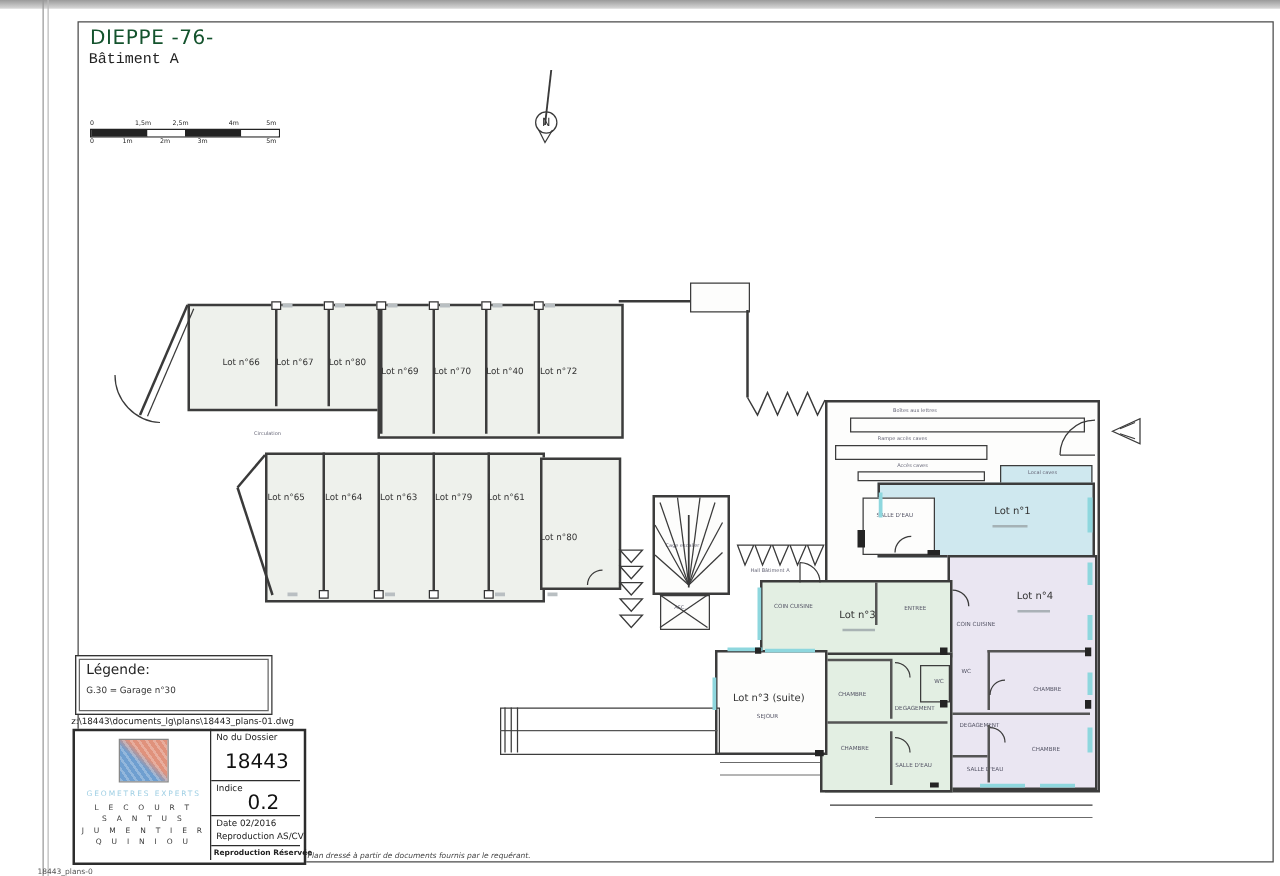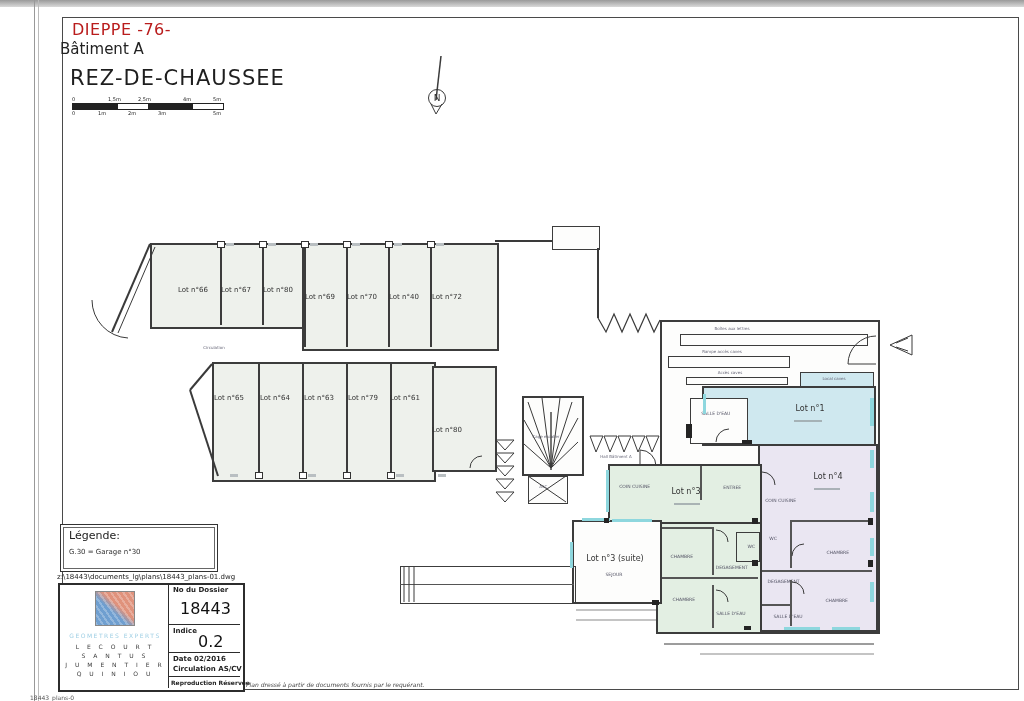--- a/index.html
+++ b/index.html
@@ -5,22 +5,22 @@
   html,body{margin:0;padding:0;background:#e8e8e8;}
   #page{position:relative;width:1024px;height:701px;background:#ffffff;overflow:hidden;
         font-family:"DejaVu Sans","Liberation Sans",sans-serif;color:#2e2e2e;}
   .abs{position:absolute;}
   
   .scan-top{left:0;top:0;width:1024px;height:7px;background:linear-gradient(#9a9a9a,#d9d9d9);}
   .scan-left1{left:34px;top:0;width:1px;height:701px;background:#999;}
   .scan-left2{left:38px;top:0;width:1px;height:701px;background:#bbb;}
   .frame{left:62px;top:17px;width:955px;height:671px;border:1px solid #4a4a4a;}
   
-  .city{left:72px;top:20px;font-size:16px;letter-spacing:.5px;color:#b91c1c;}
-  .building{left:60px;top:40px;font-size:15px;color:#222;}
+  .city{left:72px;top:20px;font-size:16px;letter-spacing:.5px;color:#14532d;}
+  .building{left:71px;top:40px;font-size:12px;color:#222;font-family:Liberation Mono, monospace;}
   .floor{left:70px;top:66px;font-size:21px;letter-spacing:1px;color:#1e1e1e;}
   
   .sb{left:72px;top:103px;width:150px;height:5px;border:1px solid #222;display:flex;}
   .sb i{display:block;height:100%;}
   .sb-lab{font-size:5px;color:#222;}
   
   .wall{border:2px solid #3c3c3c;background:transparent;}
   .wall1{border:1px solid #3c3c3c;background:transparent;}
   .fill-gar{background:#eef1ec;}
   .fill-blue{background:#cfe8ef;}
@@ -46,40 +46,39 @@
   .path-text{left:57px;top:573px;font-size:7px;color:#222;white-space:nowrap;}
   
   .tblock{left:58px;top:583px;width:183px;height:105px;border:2px solid #2c2c2c;background:#fff;}
   .tb-div{left:168px;top:583px;width:1px;height:105px;background:#2c2c2c;}
   .logo{left:95px;top:591px;width:38px;height:33px;border:1px solid #888;
         background:
           repeating-linear-gradient(55deg, rgba(255,255,255,.25) 0 2px, rgba(0,0,0,0) 2px 5px),
           linear-gradient(to bottom left,#e0927c 0 42%,#6f9fd0 58% 100%);}
   .firm{left:62px;top:632px;width:106px;font-size:6px;letter-spacing:1.5px;color:#9fcfe4;text-align:center;white-space:nowrap;}
   .partner{left:62px;top:0;width:106px;font-size:6px;letter-spacing:3px;color:#3a3a3a;text-align:center;white-space:nowrap;}
-  .tb-lab{font-size:7px;color:#222;white-space:nowrap;font-weight:bold;}
+  .tb-lab{font-size:7px;color:#222;white-space:nowrap;}
   .tb-big{font-size:16px;color:#111;white-space:nowrap;}
   .tb-hline{left:169px;width:71px;height:1px;background:#2c2c2c;}
   .footnote{left:246px;top:681px;font-size:6px;font-style:italic;color:#444;white-space:nowrap;}
   .corner{left:30px;top:694px;font-size:6px;color:#555;white-space:nowrap;}
   svg text{font-family:"DejaVu Sans",sans-serif;}
 </style>
 </head>
 <body>
 
 <div id="page">
 
   <div class="abs scan-top"></div>
   <div class="abs scan-left1"></div>
   <div class="abs scan-left2"></div>
   <div class="abs frame"></div>
 
   <div class="abs city">DIEPPE -76-</div>
   <div class="abs building">Bâtiment A</div>
-  <div class="abs floor">REZ-DE-CHAUSSEE</div>
 
   <div class="abs sb-lab" style="left:72px;top:96px;">0</div>
   <div class="abs sb-lab" style="left:108px;top:96px;">1,5m</div>
   <div class="abs sb-lab" style="left:138px;top:96px;">2,5m</div>
   <div class="abs sb-lab" style="left:183px;top:96px;">4m</div>
   <div class="abs sb-lab" style="left:213px;top:96px;">5m</div>
   <div class="abs sb">
     <i style="width:45px;background:#222;"></i>
       <i style="width:30px;background:#fff;"></i>
     <i style="width:45px;background:#222;"></i>
@@ -307,20 +306,20 @@
   <div class="abs partner" style="top:652px;">S A N T U S</div>
   <div class="abs partner" style="top:661px;">J U M E N T I E R</div>
   <div class="abs partner" style="top:670px;">Q U I N I O U</div>
   <div class="abs tb-lab" style="left:173px;top:586px;">No du Dossier</div>
   <div class="abs tb-big" style="left:180px;top:599px;">18443</div>
   <div class="abs tb-hline" style="top:624px;"></div>
   <div class="abs tb-lab" style="left:173px;top:627px;">Indice</div>
   <div class="abs tb-big" style="left:198px;top:632px;">0.2</div>
   <div class="abs tb-hline" style="top:652px;"></div>
   <div class="abs tb-lab" style="left:173px;top:655px;">Date  02/2016</div>
-  <div class="abs tb-lab" style="left:173px;top:665px;">Circulation AS/CV</div>
+  <div class="abs tb-lab" style="left:173px;top:665px;">Reproduction AS/CV</div>
   <div class="abs tb-hline" style="top:676px;"></div>
   <div class="abs tb-lab" style="left:171px;top:679px;font-weight:bold;font-size:6px;">Reproduction Réservée</div>
 
   <div class="abs footnote">Plan dressé à partir de documents fournis par le requérant.</div>
   <div class="abs corner">18443_plans-0</div>
 
 </div>
 
 </body></html>

